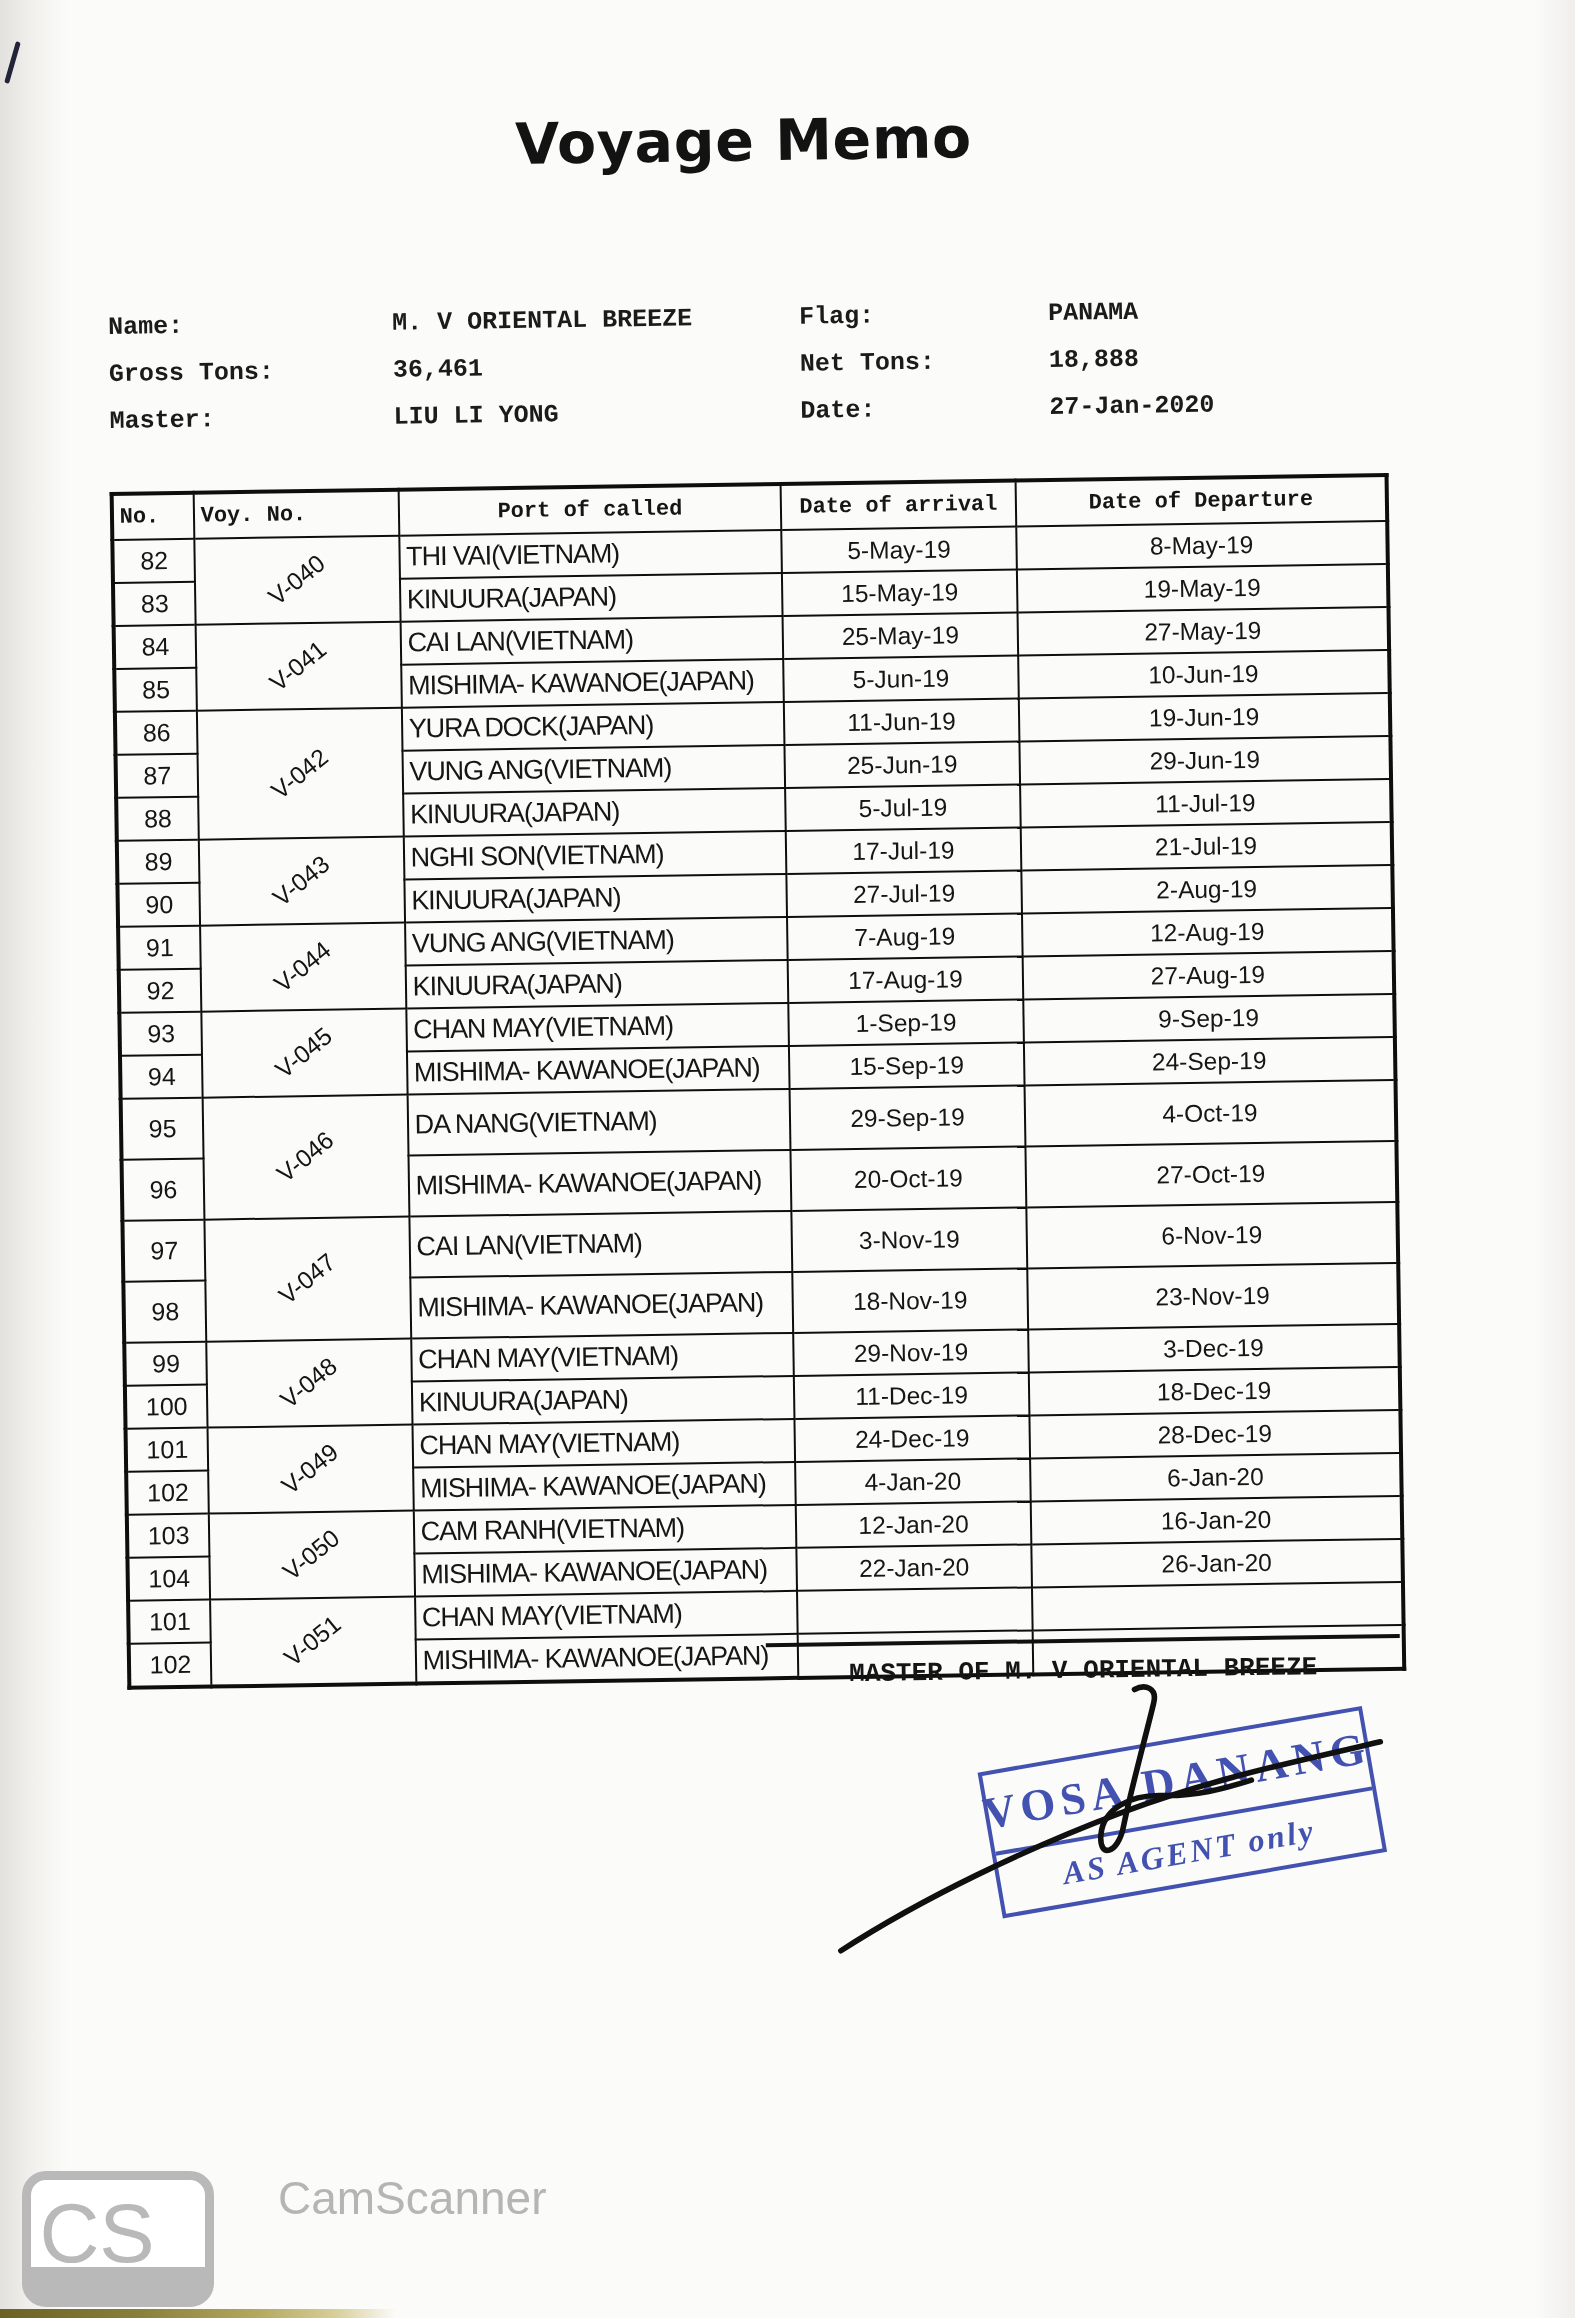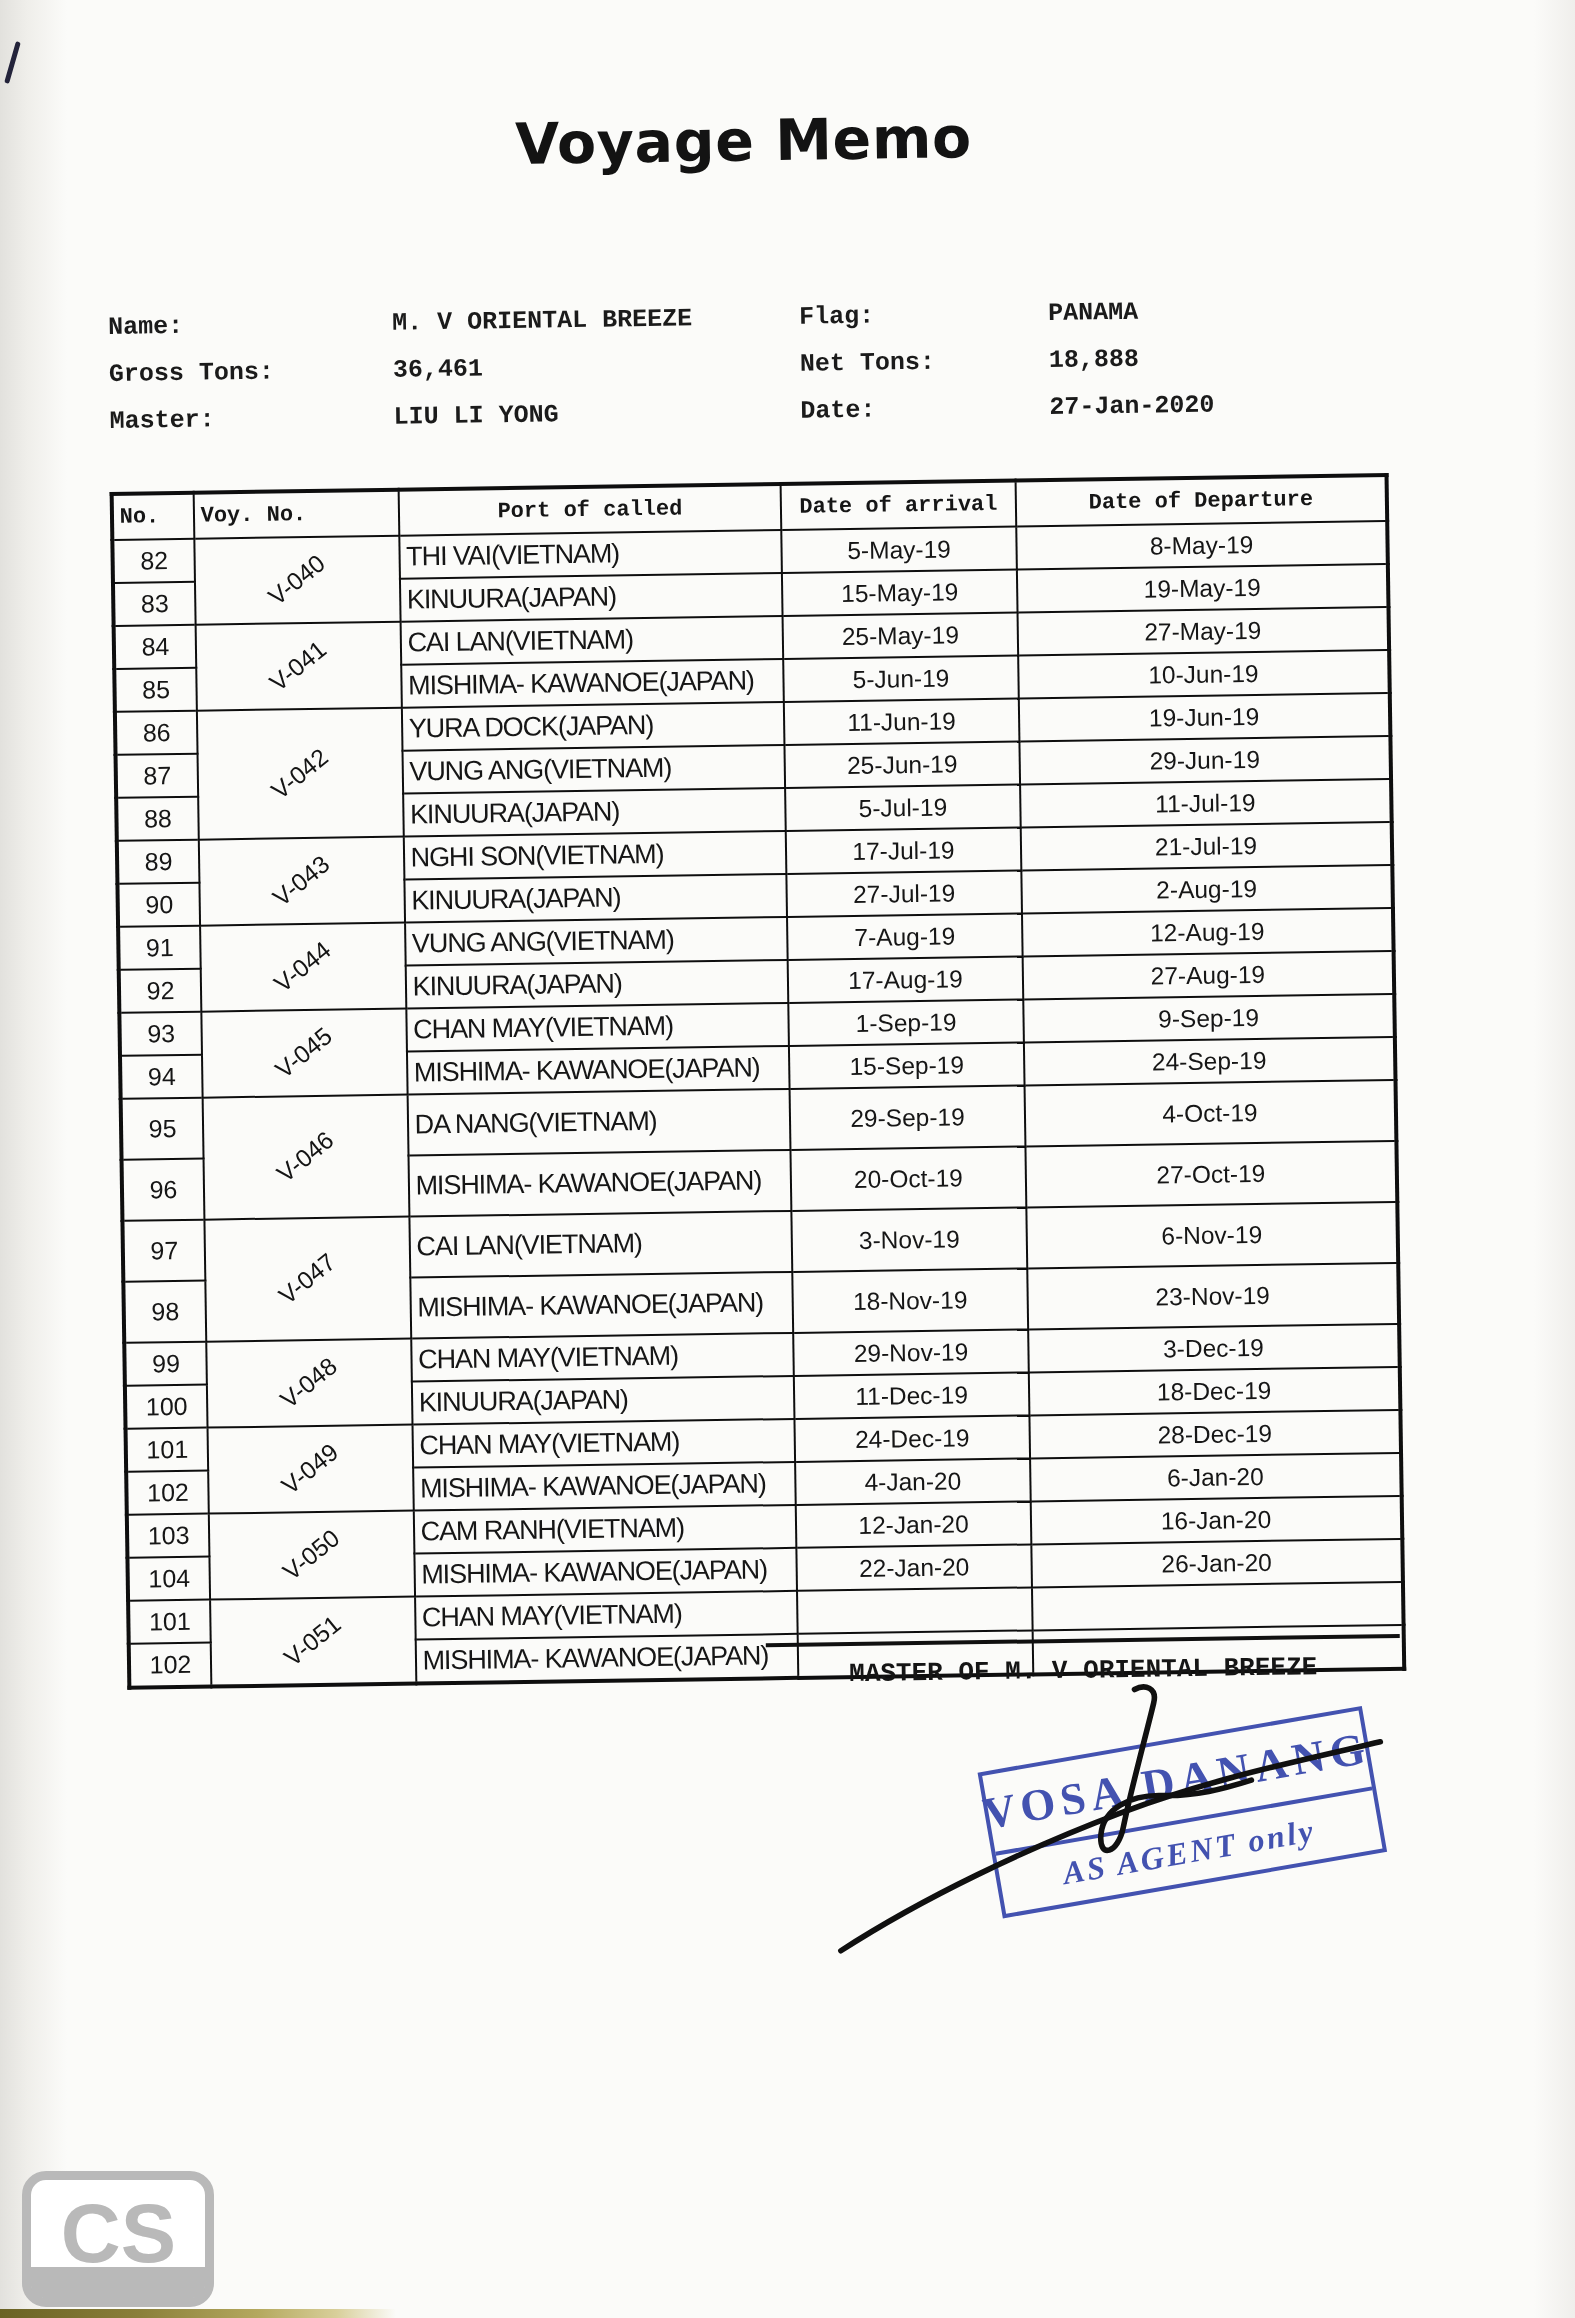--- a/index.html
+++ b/index.html
@@ -52,22 +52,22 @@
     font-family:"Liberation Serif",serif;}
   .stamp-line1{flex:1.3;display:flex;align-items:center;justify-content:center;
     font-size:45px;font-weight:bold;letter-spacing:5.6px;white-space:nowrap;}
   .stamp-line2{flex:1;display:flex;align-items:center;justify-content:center;
     border-top:4.2px solid #2a3ba6;font-size:32px;font-weight:bold;font-style:italic;
     letter-spacing:2.8px;white-space:nowrap;}
   .signature-svg{position:absolute;top:1668px;left:806px;width:589px;height:301px;}
   
   .cs-logo{position:absolute;left:22.4px;top:2171px;width:174px;height:118px;
     border:9.8px solid #b9b9b9;border-radius:24px;background:#fff;}
-  .cs-logo-text{position:absolute;top:5.6px;left:0;width:100%;text-align:center;
-    font-size:83px;font-weight:bold;color:#b9b9b9;font-family:"Liberation Sans",sans-serif;}
+  .cs-logo-text{position:absolute;top:5.6px;left:8px;width:100%;text-align:left;
+    font-size:83px;font-weight:normal;color:#b9b9b9;font-family:"Liberation Sans",sans-serif;}
   .cs-logo-strip{position:absolute;left:0;bottom:0;width:100%;height:31px;
     background:#b9b9b9;border-radius:0 0 12.6px 12.6px;}
   .cs-text{position:absolute;left:278px;top:2170px;font-size:46px;color:#b5b5b5;
     line-height:1.22;font-family:"Liberation Sans",sans-serif;}
 </style>
 </head>
 <body>
 
 <div class="edge-left"></div>
 <div class="edge-right"></div>
@@ -312,14 +312,15 @@
     <path d="M 455 38 C 470 30 488 36 482 58 C 470 105 448 180 436 235 C 428 272 400 280 404 244 C 408 208 446 188 492 190 C 540 192 580 182 620 170" stroke="#101010" stroke-width="8" stroke-linecap="round"></path>
   </svg>
 
 </div>
 
 <div class="cs-logo">
   <div class="cs-logo-text">CS</div>
   <div class="cs-logo-strip"></div>
 </div>
 <div class="cs-text">
+  <div>CamScanner</div>
 </div>
 
 
 </body></html>

